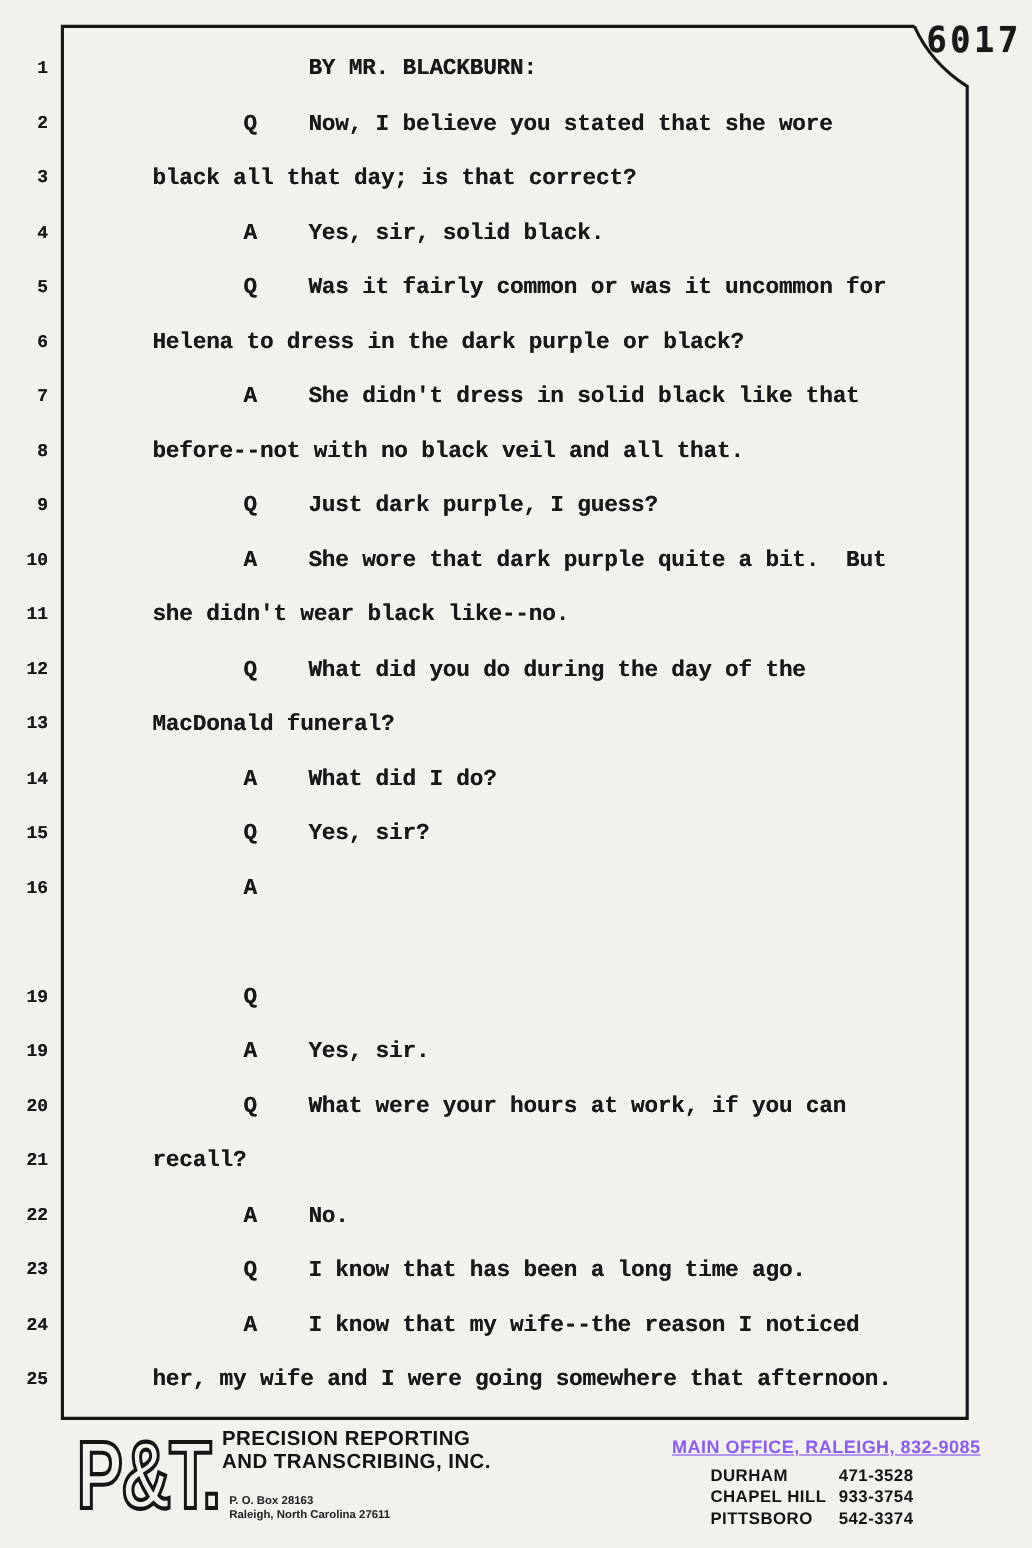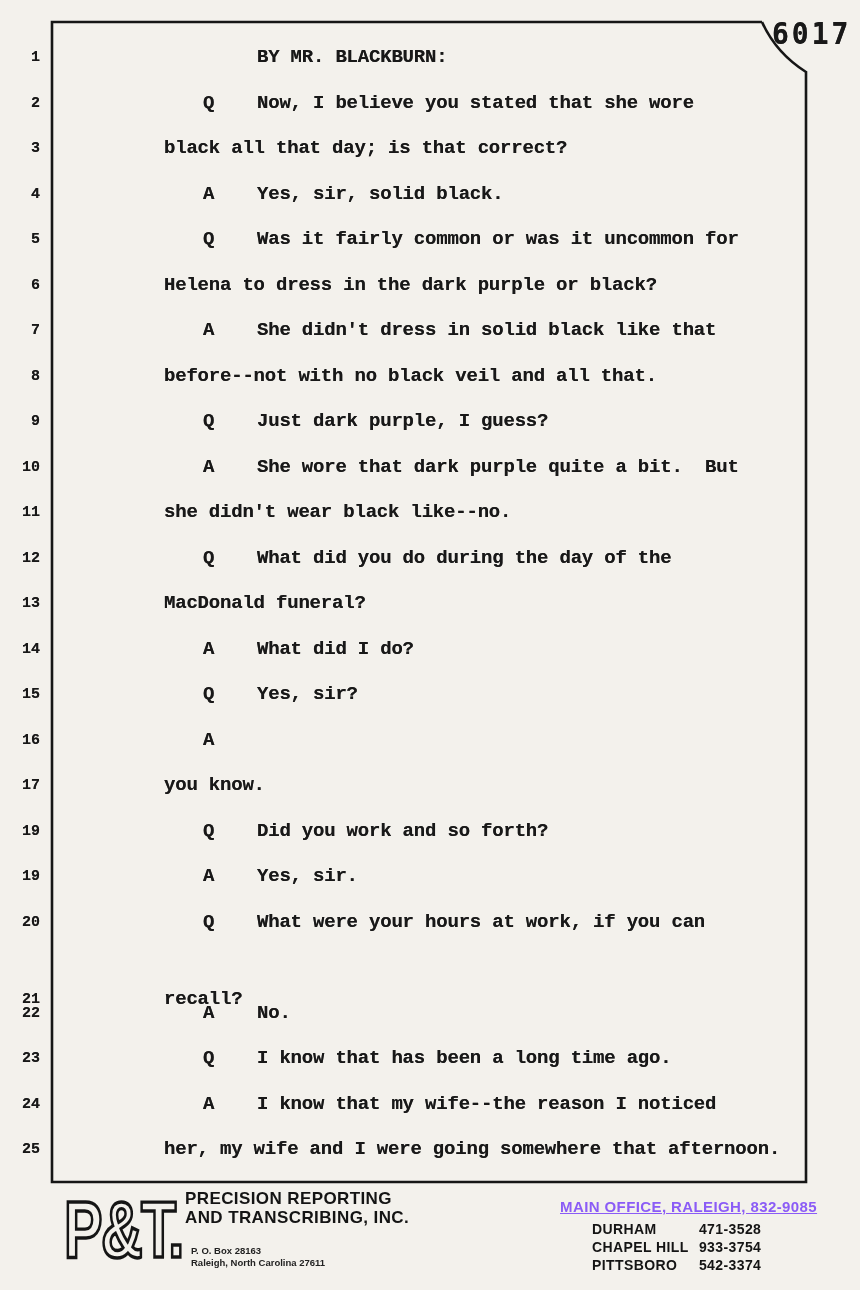--- a/index.html
+++ b/index.html
@@ -26,21 +26,21 @@
   .t-line{position:absolute;left:0;width:860px;height:26px;}
   .tw{
     font-family:"Liberation Mono","DejaVu Sans Mono",monospace;
     font-weight:700;color:#181818;white-space:pre;
     text-shadow:0 0 .5px rgba(25,25,25,.75);
   }
   .ln{position:absolute;left:0;top:3px;width:40px;text-align:right;font-size:15px;}
   .qa{position:absolute;left:203px;top:0;font-size:19px;letter-spacing:-.2px;}
   .tx{position:absolute;top:0;font-size:19px;letter-spacing:-.2px;}
   .x-first{left:257px;}
-  .x-cont{left:127px;margin-left:37px;}
+  .x-cont{left:127px;}
   
   .footer{position:absolute;left:0;top:1182px;width:860px;height:108px;z-index:2;}
   .logo{
     position:absolute;left:64px;top:8px;
     font-family:"Liberation Sans",sans-serif;font-weight:900;
     font-size:74px;line-height:74px;letter-spacing:-2px;
     color:transparent;-webkit-text-stroke:3.2px #151515;
     transform:scale(.78,1.08);transform-origin:left top;
     white-space:pre;
   }
@@ -136,41 +136,35 @@
     </div>
       <div class="t-line" style="top: 683px;">
       <span class="ln tw">15</span>
       <span class="qa tw">Q</span>
       <span class="tx tw x-first">Yes, sir?</span>
     </div>
       <div class="t-line" style="top: 728.5px;">
       <span class="ln tw">16</span>
       <span class="qa tw">A</span>
     </div>
-      <div class="t-line" style="top: 774px;">
-      <span class="ln tw">17</span>
-      <span class="qa tw"></span>
-      <span class="tx tw x-cont">you know.</span>
-    </div>
       <div class="t-line" style="top: 819.5px;">
       <span class="ln tw">19</span>
       <span class="qa tw">Q</span>
-      <span class="tx tw x-first">Did you work and so forth?</span>
     </div>
       <div class="t-line" style="top: 865px;">
       <span class="ln tw">19</span>
       <span class="qa tw">A</span>
       <span class="tx tw x-first">Yes, sir.</span>
     </div>
       <div class="t-line" style="top: 910.5px;">
       <span class="ln tw">20</span>
       <span class="qa tw">Q</span>
       <span class="tx tw x-first">What were your hours at work, if you can</span>
     </div>
-      <div class="t-line" style="top: 988px;">
+      <div class="t-line" style="top: 956px;">
       <span class="ln tw">21</span>
       <span class="qa tw"></span>
       <span class="tx tw x-cont">recall?</span>
     </div>
       <div class="t-line" style="top: 1001.5px;">
       <span class="ln tw">22</span>
       <span class="qa tw">A</span>
       <span class="tx tw x-first">No.</span>
     </div>
       <div class="t-line" style="top: 1047px;">

